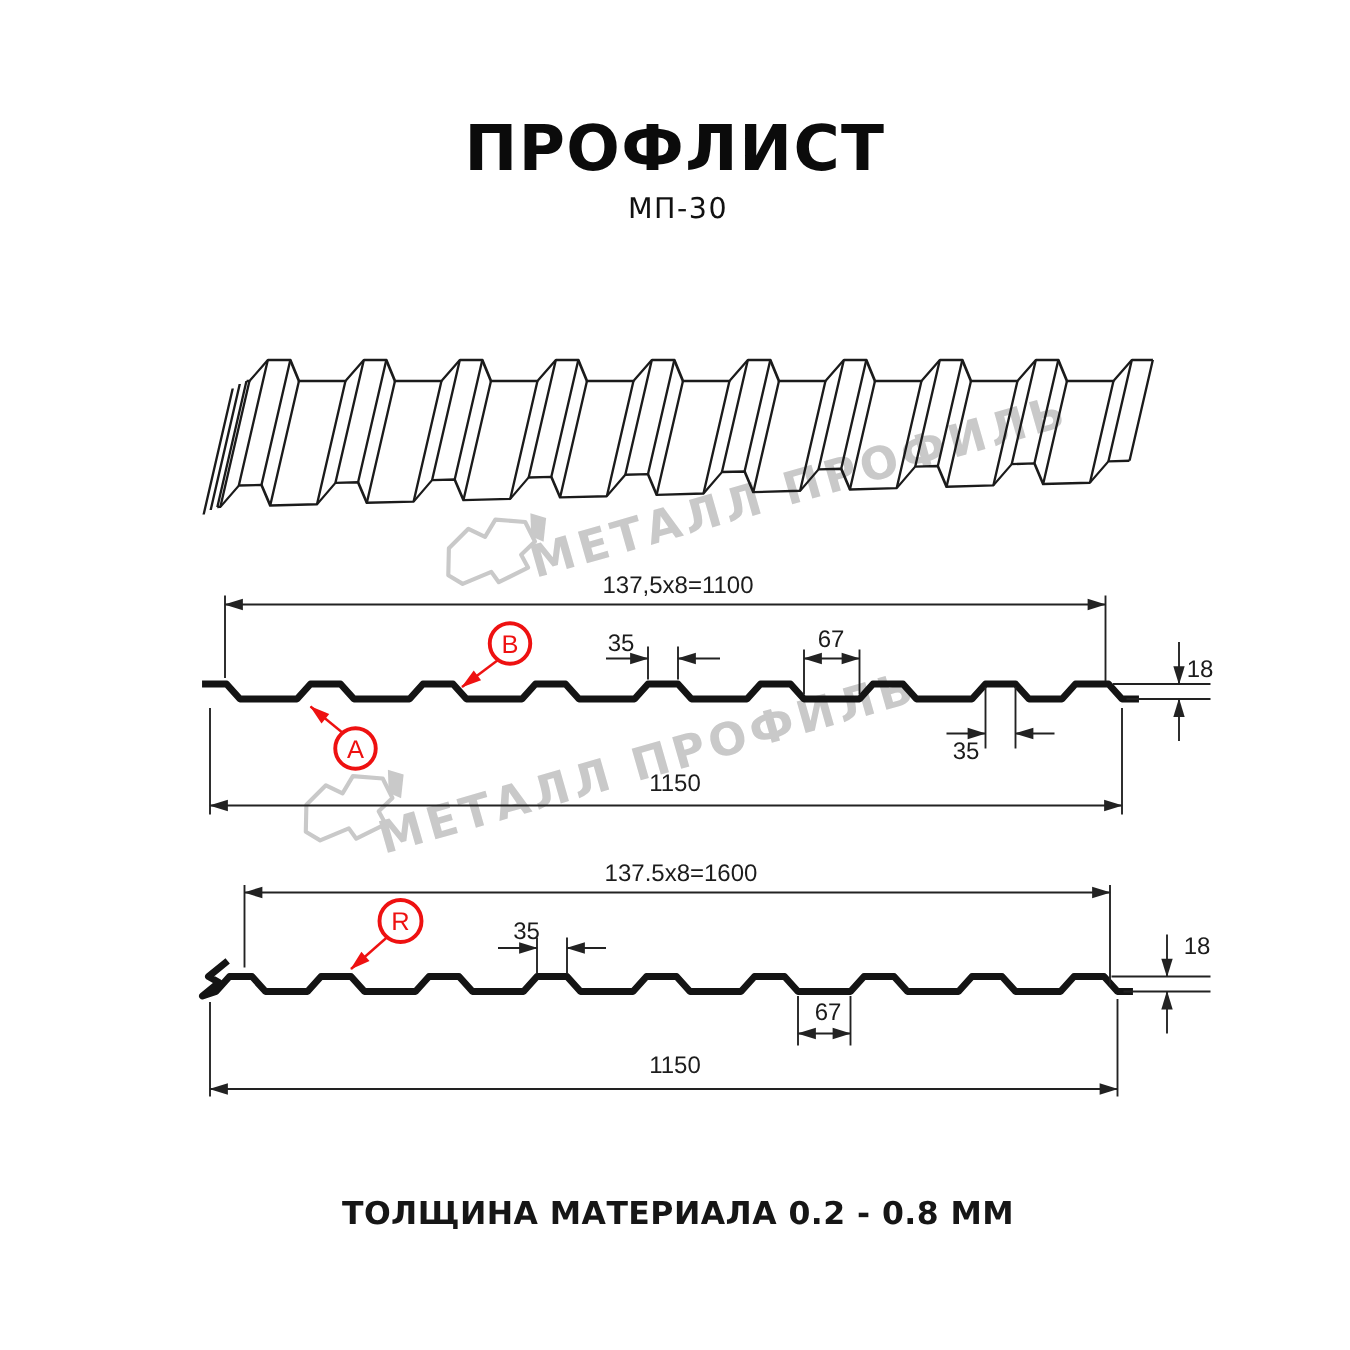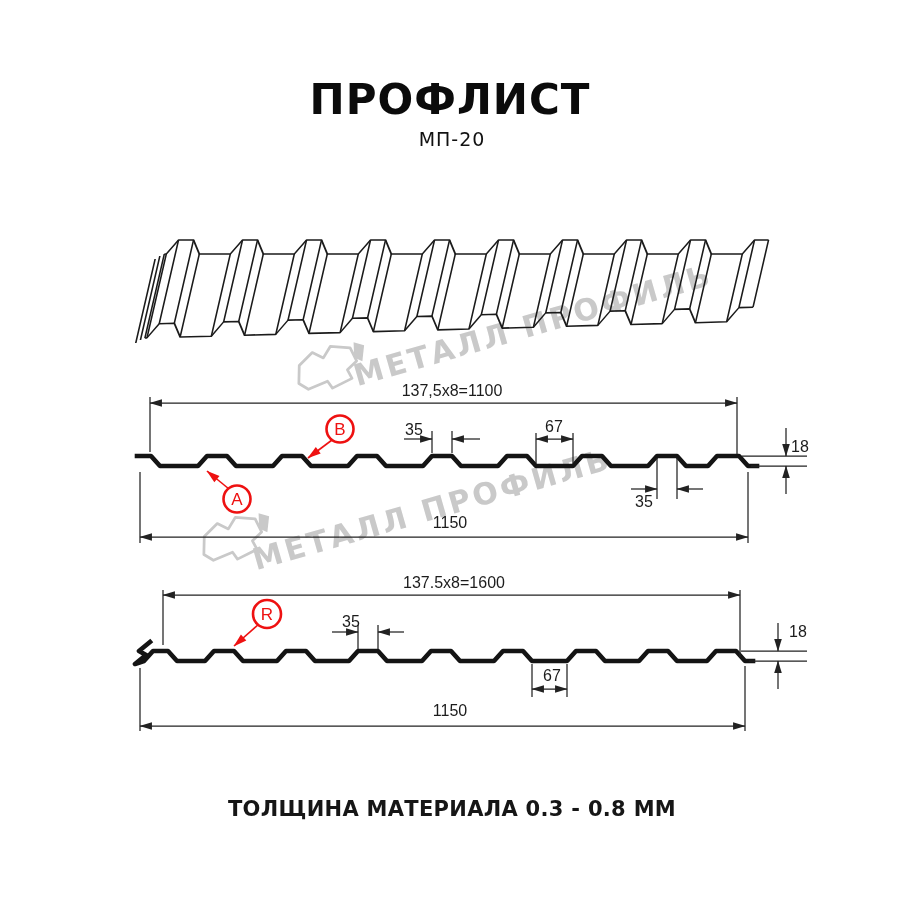--- a/index.html
+++ b/index.html
@@ -124,32 +124,32 @@
       <line class="dim" x1="140" y1="726" x2="745" y2="726" marker-start="url(#mA)" marker-end="url(#mA)"></line>
       <line class="dim" x1="140" y1="668" x2="140" y2="731"></line>
       <line class="dim" x1="745" y1="666" x2="745" y2="731"></line>
 
       <line class="lead" x1="259" y1="624" x2="234" y2="646" marker-end="url(#mR)"></line>
       <circle class="ptc" cx="267" cy="614" r="14"></circle>
     </g>
   </svg>
 
   <div class="t title" style="left:450px;top:99px;">ПРОФЛИСТ</div>
-  <div class="t subtitle" style="left:452px;top:139px;">МП-20</div>
+  <div class="t subtitle" style="left:452px;top:139px;">МП-30</div>
 
   <div class="t" style="left:452px;top:391px;">137,5x8=1100</div>
   <div class="t" style="left:414px;top:430px;">35</div>
   <div class="t" style="left:554px;top:427px;">67</div>
   <div class="t" style="left:644px;top:502px;">35</div>
   <div class="t" style="left:800px;top:447px;">18</div>
   <div class="t" style="left:450px;top:523px;">1150</div>
   <div class="t ptletter" style="left:340px;top:430px;">B</div>
   <div class="t ptletter" style="left:237px;top:500px;">A</div>
 
   <div class="t" style="left:454px;top:583px;">137.5x8=1600</div>
   <div class="t" style="left:351px;top:622px;">35</div>
   <div class="t" style="left:552px;top:676px;">67</div>
   <div class="t" style="left:798px;top:632px;">18</div>
   <div class="t" style="left:450px;top:711px;">1150</div>
   <div class="t ptletter" style="left:267px;top:615px;">R</div>
 
-  <div class="t footer" style="left:452px;top:809px;">ТОЛЩИНА МАТЕРИАЛА 0.3 - 0.8 ММ</div>
+  <div class="t footer" style="left:452px;top:809px;">ТОЛЩИНА МАТЕРИАЛА 0.2 - 0.8 ММ</div>
 </div>
 
 </body></html>

